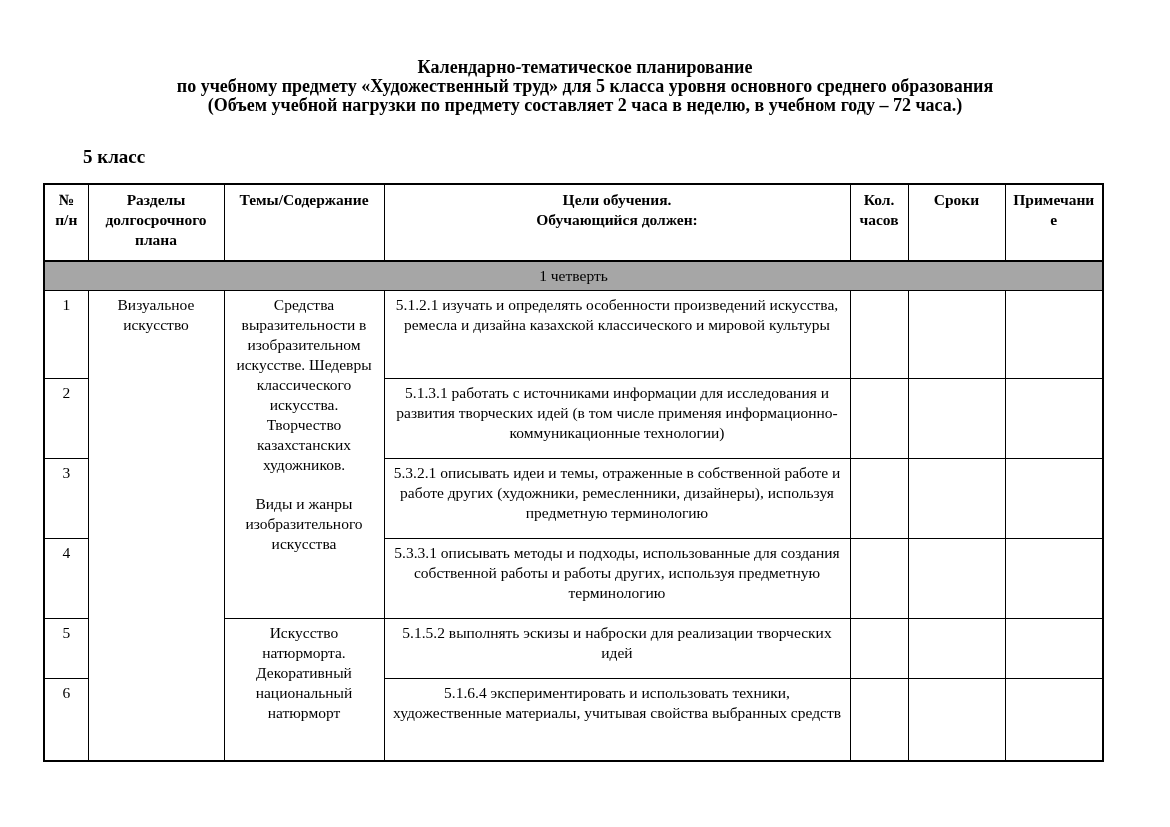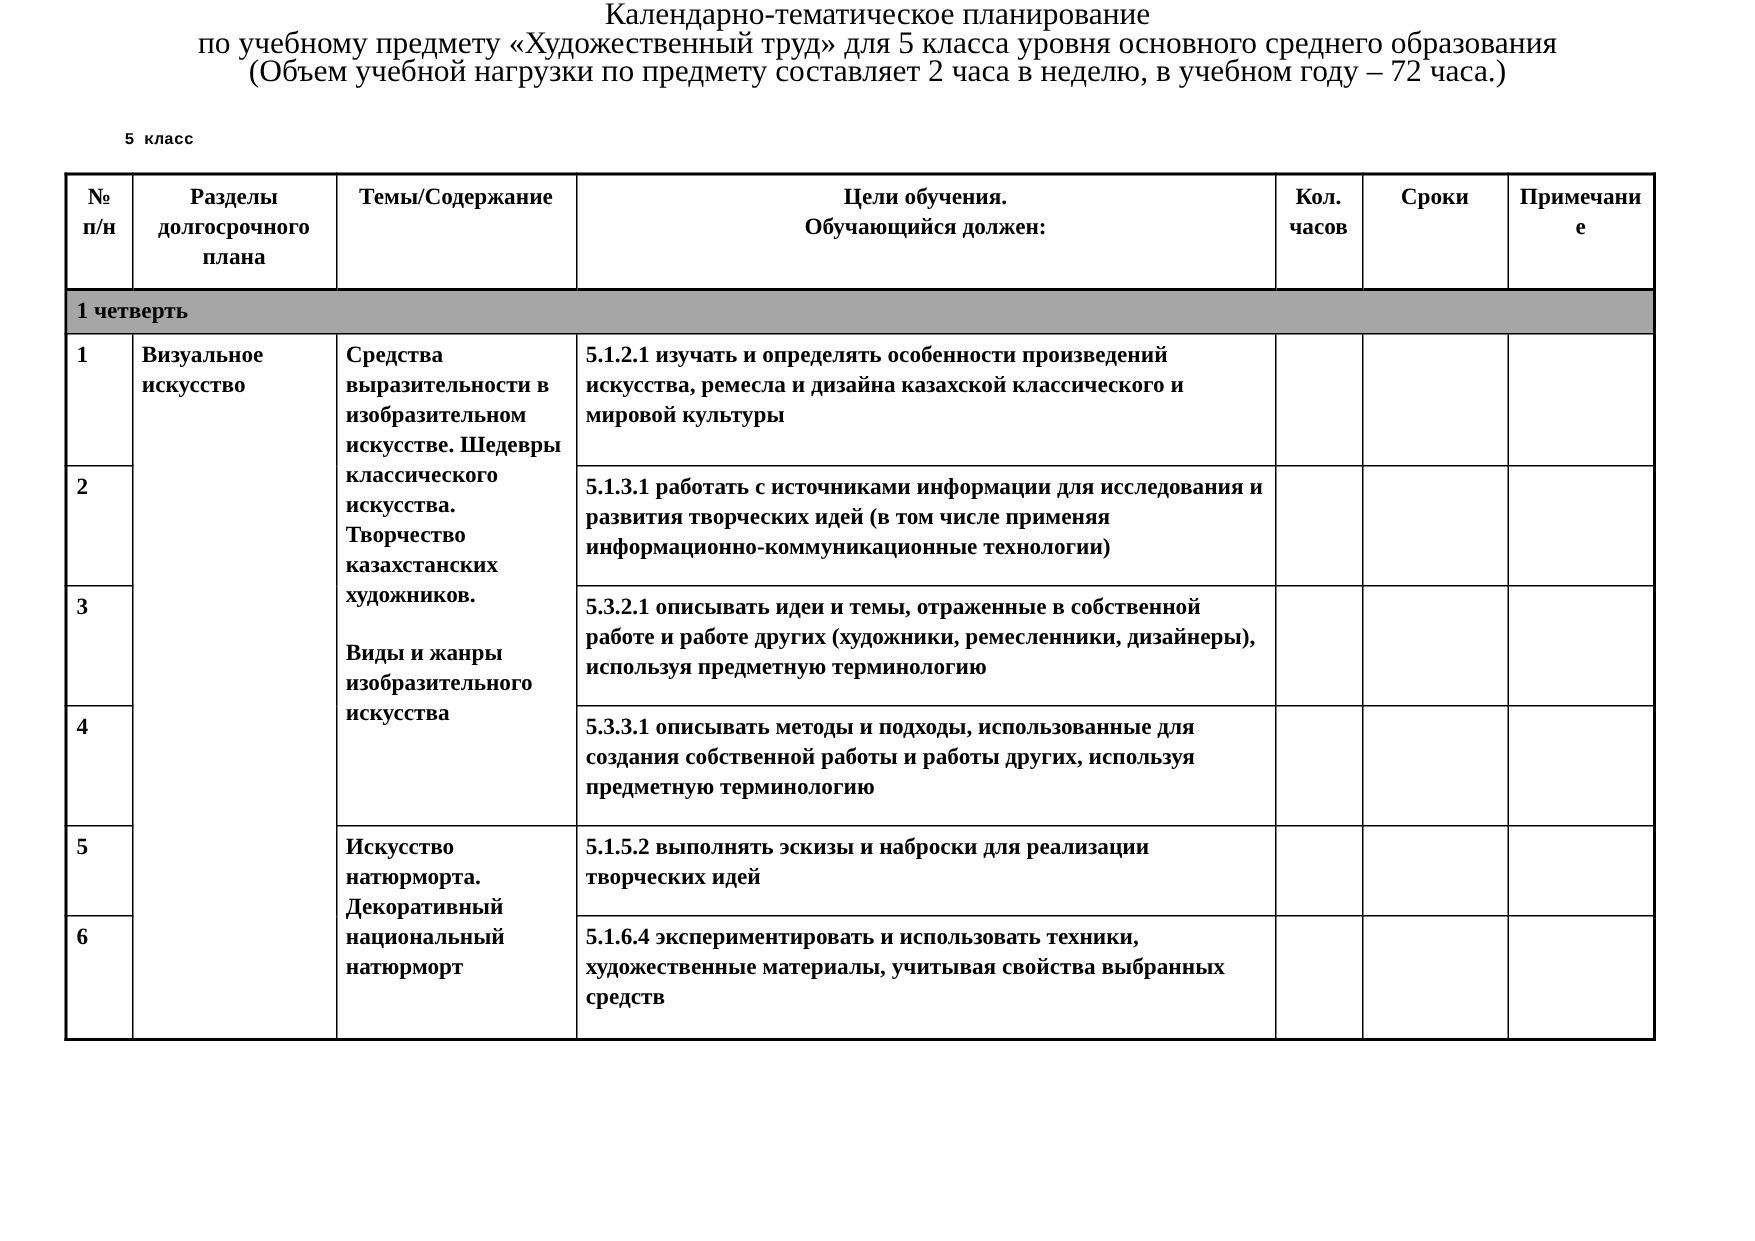--- a/index.html
+++ b/index.html
@@ -4,48 +4,48 @@
 <style>
   html, body { margin: 0; padding: 0; background: #ffffff; }
   body {
     width: 1170px; height: 827px;
     font-family: "Liberation Serif", serif;
     color: #000;
   }
   .page { position: relative; width: 1170px; height: 827px; overflow: hidden; }
 
   .title-block {
+    padding-top: 58px;
     text-align: center;
-    font-weight: normal;
-    font-size: 21px;
+    font-weight: bold;
+    font-size: 18px;
     line-height: 19px;
   }
 
   .class-label {
     margin: 31px 0 0 83px;
     font-weight: bold;
-    font-size: 11px;
-    font-family: Liberation Mono, monospace;
+    font-size: 19px;
   }
 
   table.plan {
     border-collapse: collapse;
     table-layout: fixed;
     margin: 15px 0 0 43px;
     width: 1059px;
     border: 2px solid #000;
   }
   table.plan td, table.plan th {
     border: 1px solid #000;
     vertical-align: top;
     padding: 4px 6px;
     font-size: 15.5px;
     line-height: 20px;
-    text-align: left;
-    font-weight: bold;
+    text-align: center;
+    font-weight: normal;
     overflow: hidden;
     word-wrap: break-word;
   }
   tr.head th {
     font-weight: bold;
     text-align: center;
     border-bottom: 2px solid #000;
     padding-top: 5px;
   }
   .gap { margin-top: 0; }

